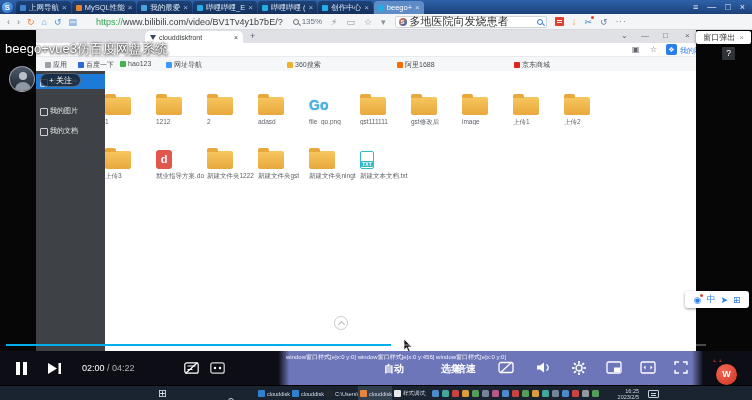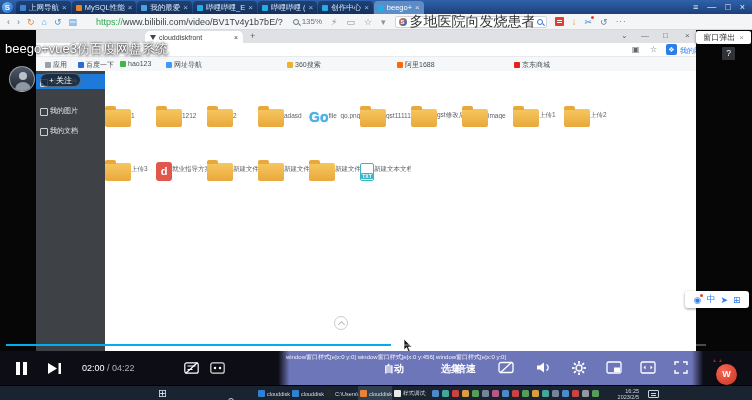--- a/index.html
+++ b/index.html
@@ -31,21 +31,21 @@
   .mag::after{content:'';position:absolute;width:3px;height:1px;background:currentColor;
     transform:rotate(45deg);right:-3px;bottom:-1px}
   .urltext{margin-left:19px;white-space:nowrap;overflow:hidden;max-width:280px;flex:none;font-size:9px}
   .urltext .scheme{color:#2fa84f}.urltext .rest{color:#3a3f45}
   .zoomgrp{display:flex;align-items:center;gap:3px;margin-left:10px;font-size:8px;color:#6a737d;flex:none}
   .tbi{margin-left:9px;flex:none;color:#8a9199;font-size:9px}
   .searchbox{margin-left:9px;width:152px;height:12px;background:#fff;border:1px solid #d0d5da;
     border-radius:2px;display:flex;align-items:center;gap:3px;padding:0 3px;flex:none}
   .searchbox .slogo{width:8px;height:8px;border-radius:50%;background:linear-gradient(135deg,#f3792f,#1e62c8);
     color:#fff;font-size:6px;font-weight:bold;text-align:center;line-height:8px;flex:none}
-  .searchbox .stext{font-size:14px;color:#333;white-space:nowrap;overflow:hidden;flex:1}
+  .searchbox .stext{font-size:11px;color:#333;white-space:nowrap;overflow:hidden;flex:1}
   .redbook{width:9px;height:9px;background:#e23e31;border-radius:1px;margin-left:8px;flex:none;position:relative}
   .redbook::after{content:'';position:absolute;left:2px;top:3px;width:5px;height:1px;background:#fff;box-shadow:0 2px 0 #fff}
   .dl{color:#f0a32f;font-weight:bold;margin-left:8px;flex:none;font-size:10px}
   .scissors{color:#4a86c9;margin-left:8px;flex:none;position:relative;font-size:9px}
   .scissors::after{content:'';position:absolute;right:-2px;top:-1px;width:3px;height:3px;border-radius:50%;background:#e23e31}
   .hist{color:#5f7f9f;margin-left:8px;flex:none;font-size:9px}
   .more{color:#6a737d;margin-left:8px;margin-right:6px;flex:none;letter-spacing:1px;font-size:8px}
 
   
   .viewport{position:absolute;left:0;top:30px;width:752px;height:355px;background:#060606}
@@ -80,21 +80,21 @@
   .side-item.active{background:#1d7ad9}
   .app-head{position:absolute;left:69px;top:41px;width:591px;height:14px;background:#2173e0}
   .app-search{position:absolute;left:3px;top:2px;width:56px;height:10px;border:none;border-radius:1px;
     font-size:6.5px;padding:0 2px;color:#333;background:#fff}
   .app-search::placeholder{color:#9aa0a6}
   .up-btn{position:absolute;left:540px;top:1.5px;width:38px;height:11px;background:#4cae50;color:#fff;
     font-size:7.5px;text-align:center;line-height:11px;border-radius:2px}
   .app-files{position:absolute;left:69px;top:55px;width:591px;height:267px;background:#fff}
   .frow{position:absolute;left:0;display:flex}
   .frow.r1{top:4px}.frow.r2{top:58px}
-  .fitem{width:51px;height:50px;display:flex;flex-direction:row;align-items:center}
+  .fitem{width:51px;height:50px;display:flex;flex-direction:column;align-items:flex-start}
   .fico-wrap{height:26px;display:flex;align-items:flex-end;justify-content:center}
   .flabel{font-size:6.5px;color:#5f6368;margin-top:3px;max-width:49px;white-space:nowrap;overflow:hidden}
   .folder{width:26px;height:18px;background:linear-gradient(#f6c75f,#e8a83c);border-radius:2px;position:relative}
   .folder::before{content:'';position:absolute;left:0;top:-3px;width:11px;height:4px;background:#e8a83c;border-radius:2px 2px 0 0}
   .go-ico{font-size:14px;font-weight:bold;color:#4db3e6;text-shadow:0 0 1px #2a8fc9;line-height:20px}
   .doc-ico{width:16px;height:19px;background:#e2574c;border-radius:3px;color:#fff;font-size:11px;
     font-weight:bold;text-align:center;line-height:19px}
   .txt-ico{width:14px;height:18px;background:#fff;border:1px solid #35b8c6;border-radius:2px;text-align:center}
   .txt-ico span{display:inline-block;margin-top:2px;padding:0 1px;background:#35b8c6;color:#fff;
     font-size:5px;font-weight:bold;border-radius:1px;line-height:6px}

